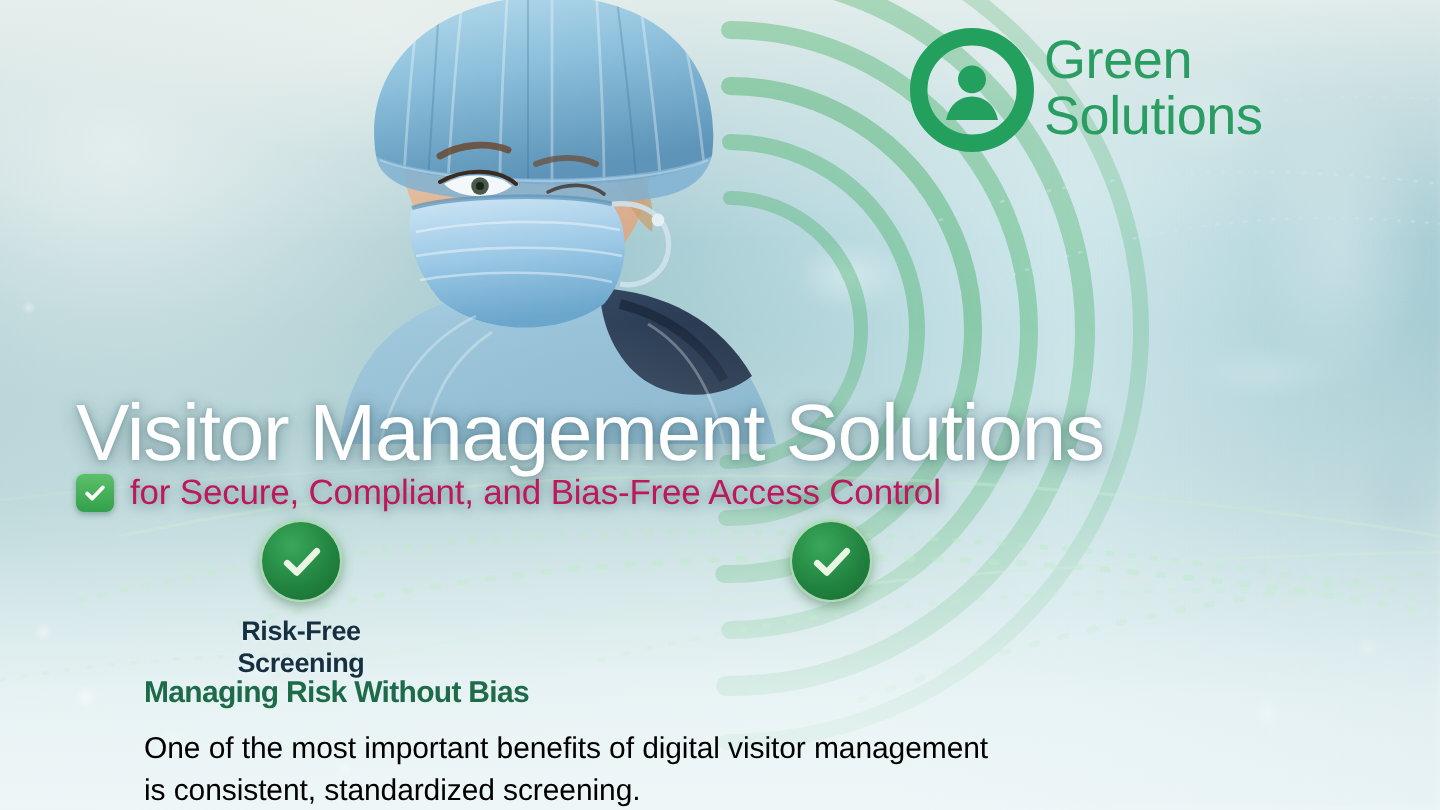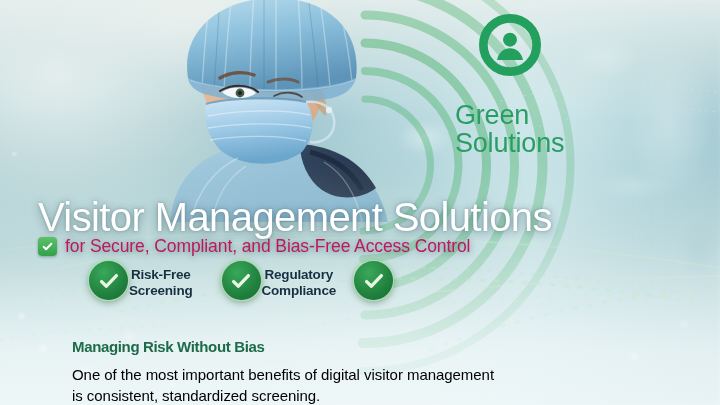--- a/index.html
+++ b/index.html
@@ -79,21 +79,21 @@
       radial-gradient(circle 6px at 24% 95%, rgba(255,255,255,.3), rgba(255,255,255,0) 70%),
       radial-gradient(circle 10px at 88% 88%, rgba(255,255,255,.3), rgba(255,255,255,0) 70%),
       radial-gradient(circle 8px at 95% 80%, rgba(255,255,255,.26), rgba(255,255,255,0) 70%),
       radial-gradient(circle 5px at 2% 38%, rgba(255,255,255,.4), rgba(255,255,255,0) 70%);
   }
 
   
   .content{position:absolute;inset:0;}
 
   
-  .logo{position:absolute;left:455px;top:14px;display:flex;align-items:center;gap:26px;flex-direction:column;}
+  .logo{position:absolute;left:455px;top:14px;display:flex;align-items:center;gap:5px;}
   .logo-mark{width:62px;height:62px;flex:0 0 auto;}
   .logo-mark svg{width:100%;height:100%;display:block;}
   .logo-text{
     color:#2a9d63;
     font-size:27px;line-height:1.02;
     font-weight:400;
     letter-spacing:-.2px;
     white-space:nowrap;
   }
 
@@ -127,21 +127,21 @@
     letter-spacing:-.1px;
     text-shadow:0 1px 6px rgba(20,60,70,.5);
     white-space:nowrap;
   }
 
   
   .features{
     position:absolute;left:88px;top:260px;width:390px;
     display:flex;justify-content:space-between;
   }
-  .feature{width:125px;display:flex;flex-direction:row;}
+  .feature{width:125px;display:flex;flex-direction:column;align-items:center;}
   .f-icon{
     width:41px;height:41px;border-radius:50%;
     background:radial-gradient(circle at 38% 30%, #39a85a 0%, #21823f 58%, #176b33 100%);
     border:1.5px solid rgba(196,232,196,.85);
     box-shadow:0 2px 6px rgba(10,60,30,.35), 0 0 8px rgba(180,240,190,.35);
     display:flex;align-items:center;justify-content:center;
     box-sizing:border-box;
   }
   .f-icon svg{width:24px;height:24px;display:block;}
   .f-label{
@@ -343,29 +343,20 @@
       <div class="feature">
         <span class="f-icon">
           <svg viewBox="0 0 24 24" fill="none">
             <path d="M4.6 12.6 L9.4 17.2 L19.4 6.6" stroke="#eaf6e4" stroke-width="3.3" stroke-linecap="round" stroke-linejoin="round"></path>
           </svg>
         </span>
         <span class="f-label">Risk-Free
 Screening</span>
       </div>
 
-      <div class="feature">
-        <span class="f-icon">
-          <svg viewBox="0 0 24 24" fill="none">
-            <path d="M4.6 12.6 L9.4 17.2 L19.4 6.6" stroke="#eaf6e4" stroke-width="3.3" stroke-linecap="round" stroke-linejoin="round"></path>
-          </svg>
-        </span>
-        <span class="f-label">Regulatory
-Compliance</span>
-      </div>
 
       <div class="feature">
         <span class="f-icon">
           <svg viewBox="0 0 24 24" fill="none">
             <path d="M4.6 12.6 L9.4 17.2 L19.4 6.6" stroke="#eaf6e4" stroke-width="3.3" stroke-linecap="round" stroke-linejoin="round"></path>
           </svg>
         </span>
       </div>
 
     </div>

